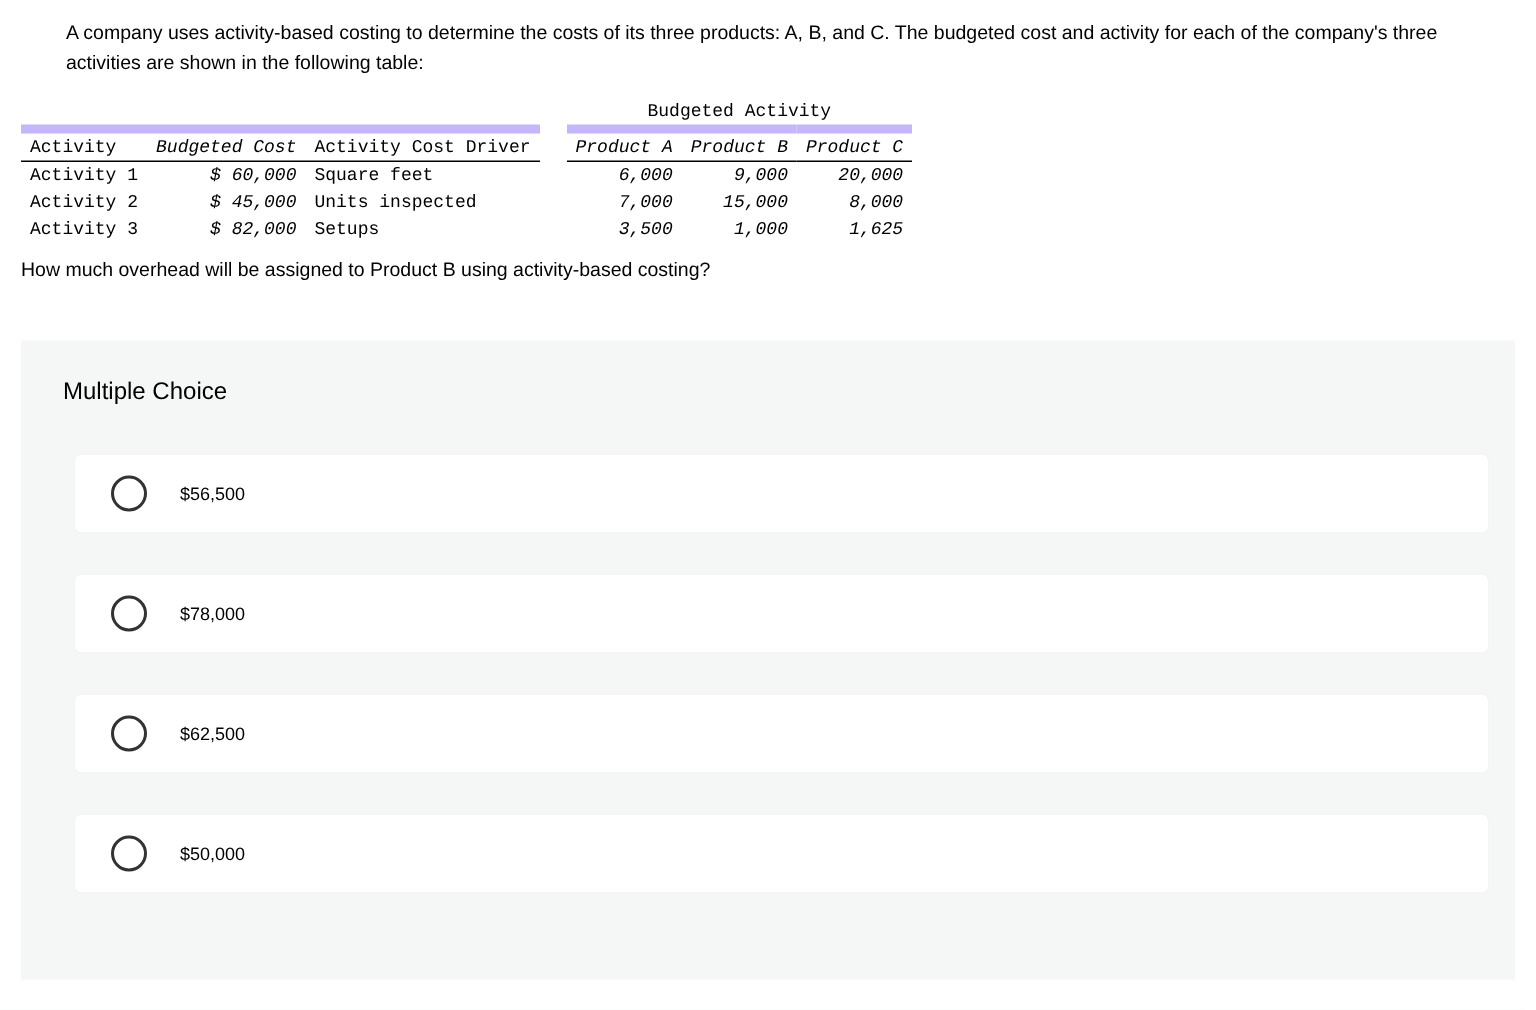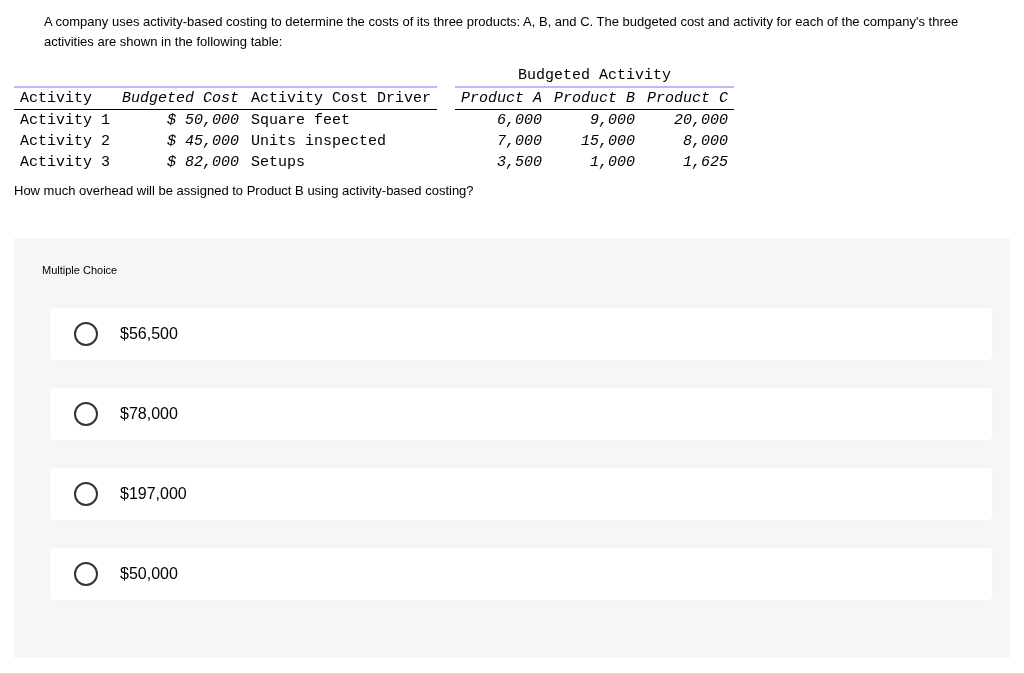--- a/index.html
+++ b/index.html
@@ -7,41 +7,41 @@
       font-family: Arial, Helvetica, sans-serif;
       font-size: 13px;
       color: #000;
       background: #fff;
       padding: 12px 14px;
       width: 1024px;
     }
     .intro { margin-bottom: 14px; line-height: 1.5; margin-left: 30px; }
     .data-table {
       font-family: "Courier New", Courier, monospace;
-      font-size: 15px;
+      font-size: 12px;
       border-collapse: collapse;
       margin-bottom: 10px;
     }
     .data-table td, .data-table th {
       padding: 2px 6px;
       white-space: nowrap;
       text-align: left;
       font-weight: normal;
     }
     .data-table .num { text-align: right; font-style: italic; }
-    .data-table .hdr-row th { border-bottom: 1px solid #000; border-top: 2px solid #c4b5fd; }
+    .data-table .hdr-row th { border-bottom: 1px solid #000; border-top: 6px solid #c4b5fd; }
     .data-table .super-hdr th { border-bottom: 1px solid #000; text-align: center; }
     .data-table .no-border { border: none !important; }
     .question-text { margin-bottom: 40px; }
     .quiz-panel {
       background: #f5f6f6;
       padding: 20px 6px 30px 6px;
     }
     .mc-label {
-      font-size: 11px;
+      font-size: 16px;
       padding: 6px 10px 6px 22px;
       margin-bottom: 26px;
     }
     .choice {
       background: #fff;
       border-radius: 4px;
       padding: 14px 18px 14px 24px;
       margin: 0 12px 28px 30px;
       display: flex;
       align-items: center;
@@ -49,21 +49,21 @@
     }
     .radio {
       width: 24px;
       height: 24px;
       border: 2px solid #333;
       border-radius: 50%;
       margin-right: 22px;
       flex-shrink: 0;
       cursor: pointer;
     }
-    .choice-label { font-size: 16px; }
+    .choice-label { font-size: 12px; }
   </style>
 </head>
 <body>
 
 <div class="intro">A company uses activity-based costing to determine the costs of its three products: A, B, and C. The budgeted cost and activity for each of the company's three activities are shown in the following table:</div>
 
 <table class="data-table">
   <tbody>
       <tr class="super-hdr">
     <th class="no-border"></th>
@@ -76,21 +76,21 @@
     <th>Activity</th>
     <th class="num">Budgeted Cost</th>
     <th>Activity Cost Driver</th>
     <th class="no-border"></th>
     <th class="num">Product A</th>
     <th class="num">Product B</th>
     <th class="num">Product C</th>
   </tr>
   <tr>
     <td>Activity 1</td>
-    <td class="num">$ 50,000</td>
+    <td class="num">$ 60,000</td>
     <td>Square feet</td>
     <td></td>
     <td class="num">6,000</td>
     <td class="num">9,000</td>
     <td class="num">20,000</td>
   </tr>
   <tr>
     <td>Activity 2</td>
     <td class="num">$ 45,000</td>
     <td>Units inspected</td>
@@ -119,19 +119,19 @@
   <div class="choice">
     <div class="radio"></div>
     <div class="choice-label">$56,500</div>
   </div>
   <div class="choice">
     <div class="radio"></div>
     <div class="choice-label">$78,000</div>
   </div>
   <div class="choice">
     <div class="radio"></div>
-    <div class="choice-label">$197,000</div>
+    <div class="choice-label">$62,500</div>
   </div>
   <div class="choice">
     <div class="radio"></div>
     <div class="choice-label">$50,000</div>
   </div>
 </div>
 
 </body></html>

